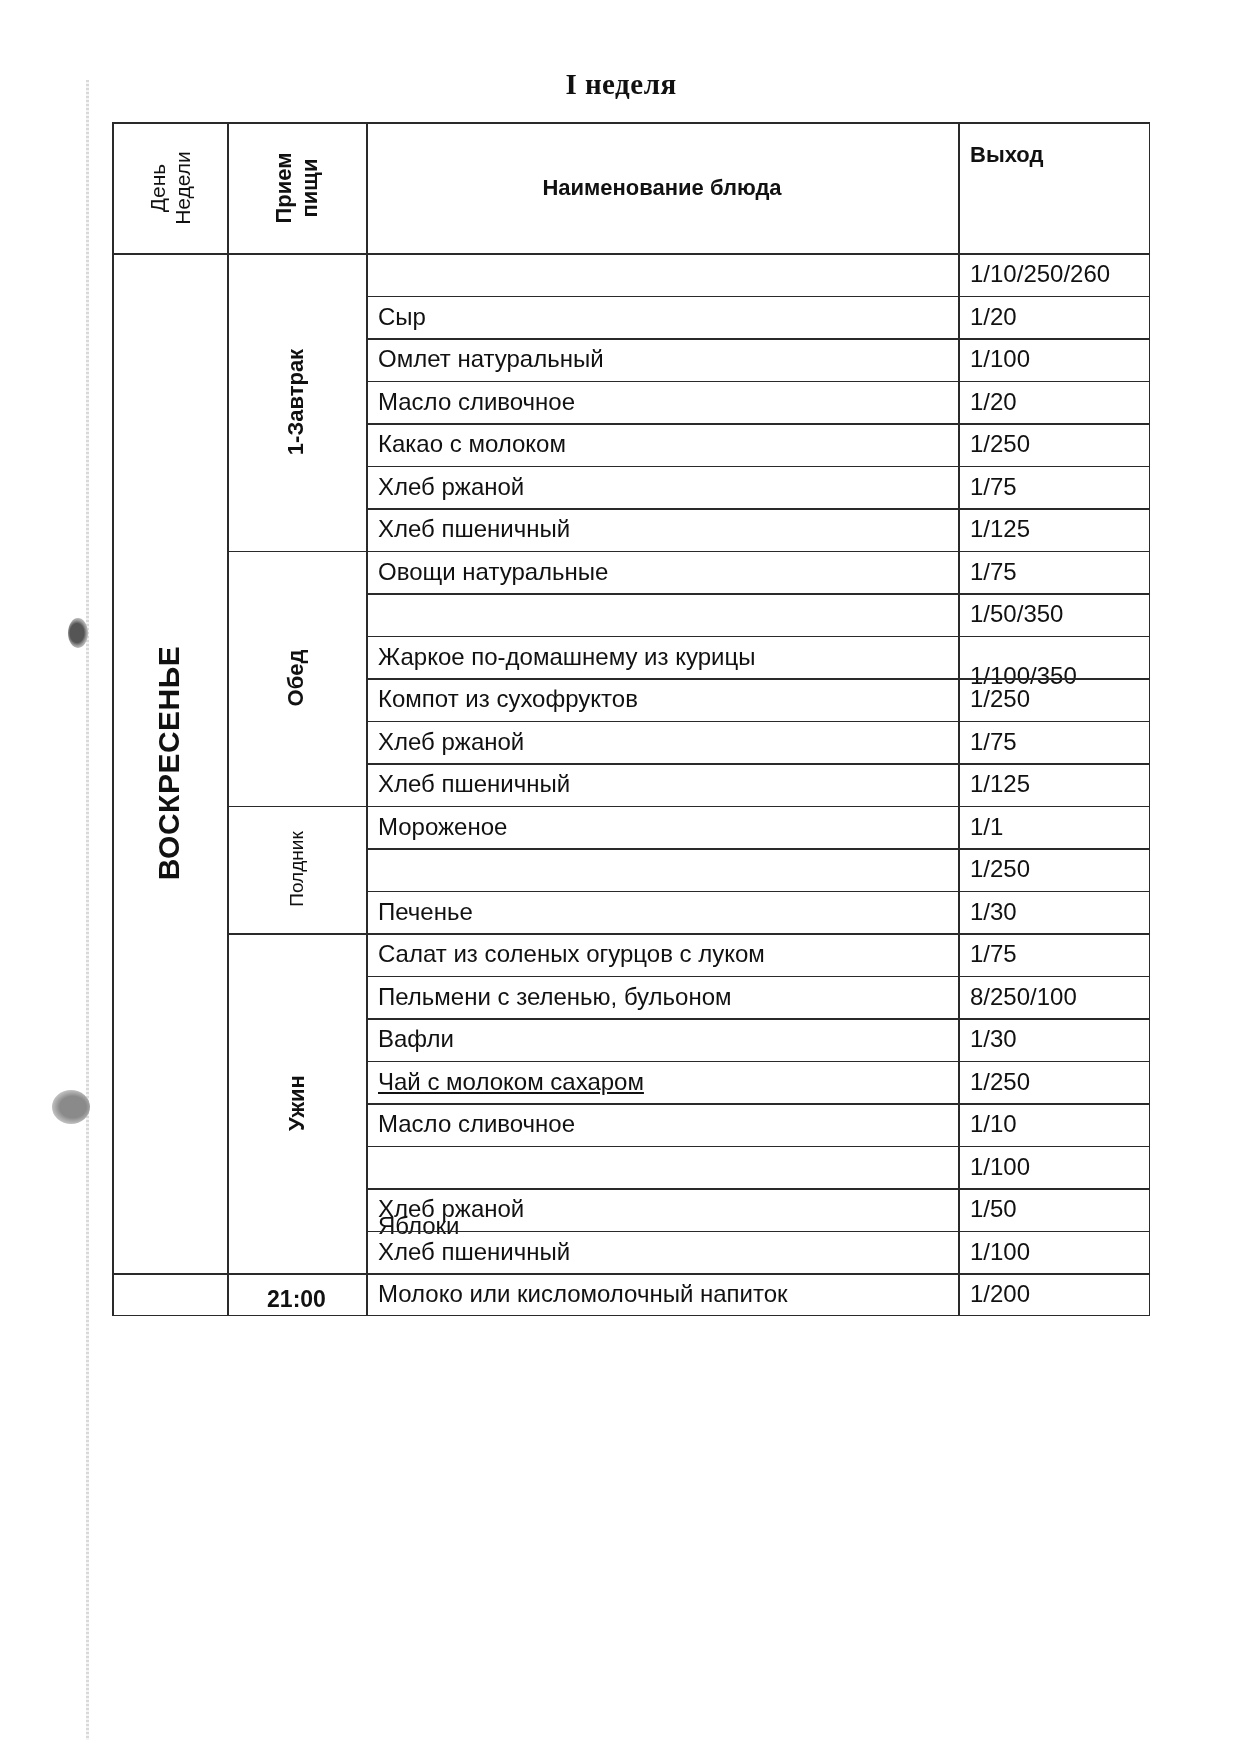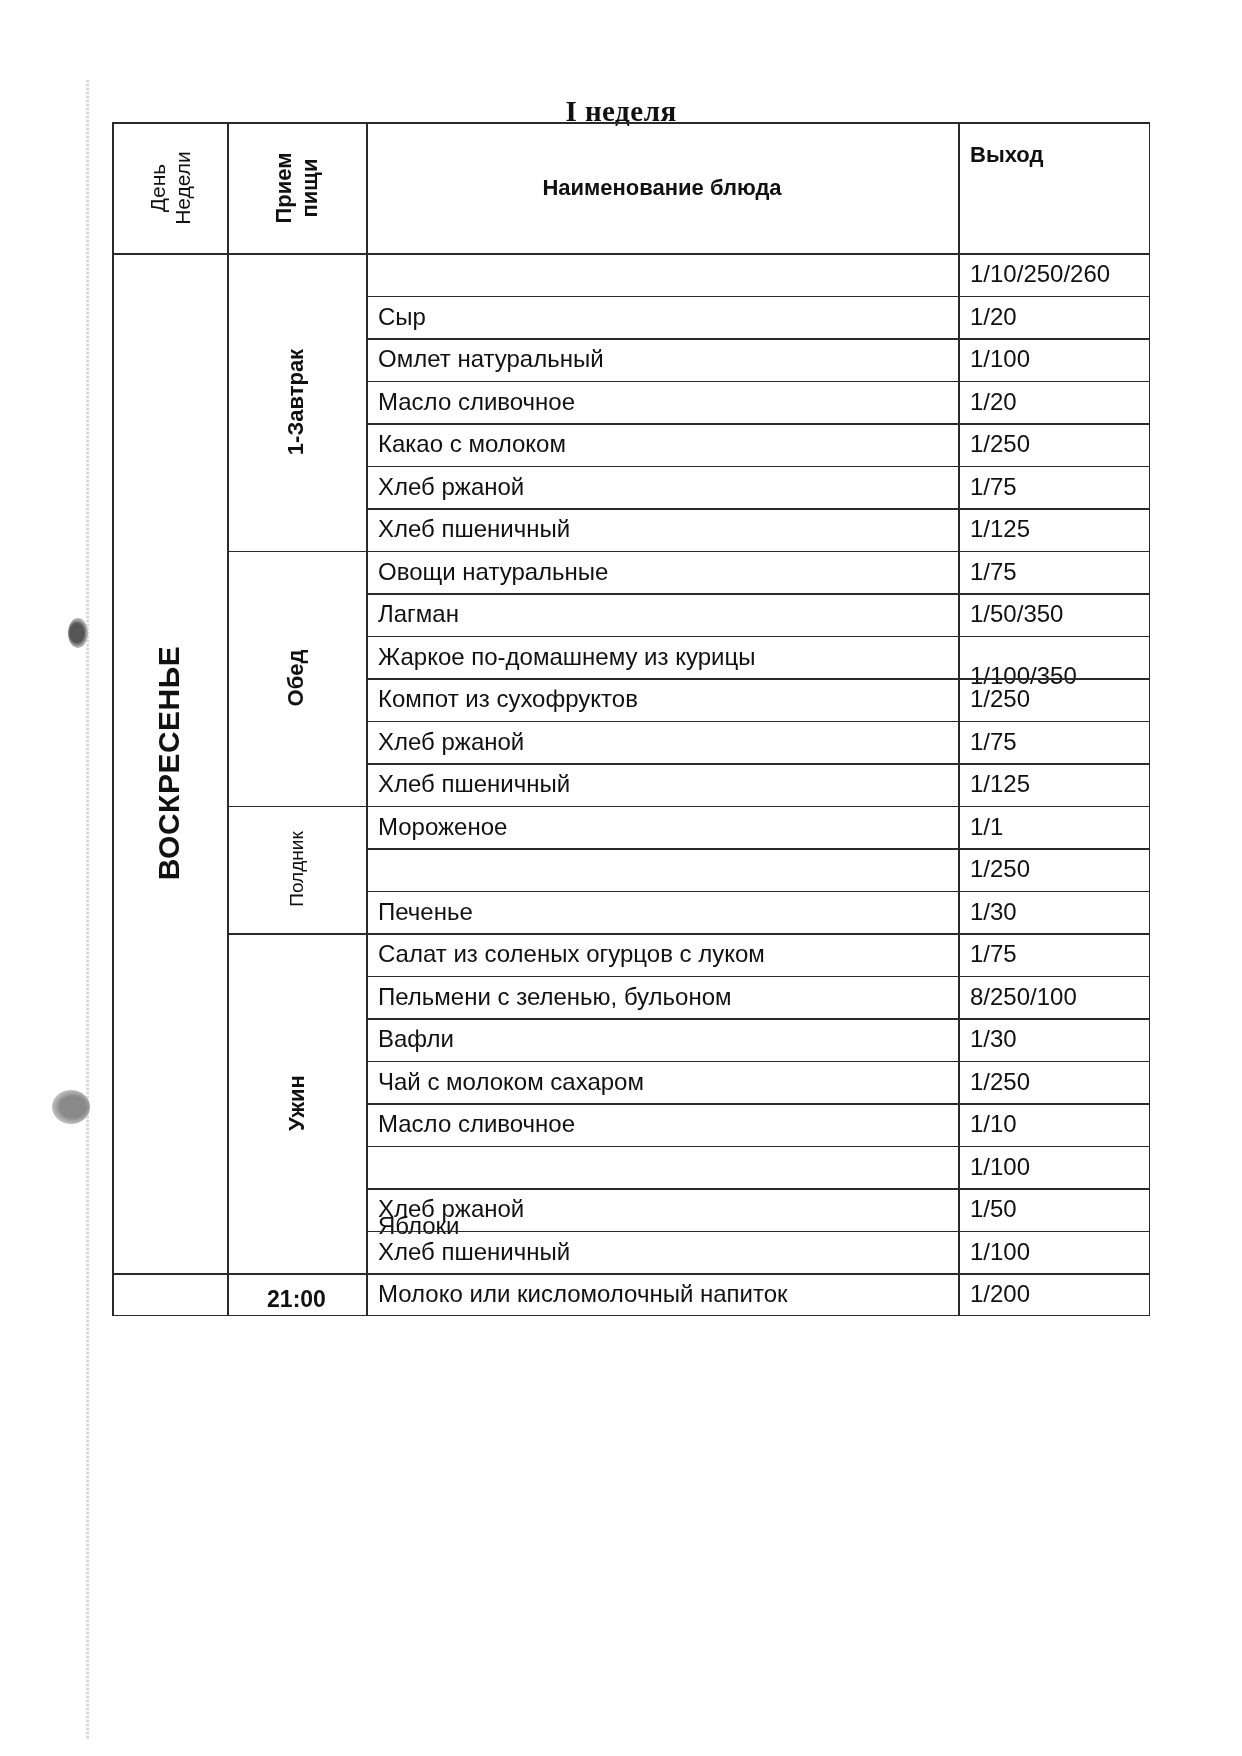--- a/index.html
+++ b/index.html
@@ -2,21 +2,21 @@
 <html><head>
 <meta charset="utf-8">
 <style>
   html, body { margin: 0; padding: 0; background: #ffffff; }
   body { width: 1242px; height: 1756px; position: relative; overflow: hidden; font-family: "Liberation Sans", "DejaVu Sans", sans-serif; color: #111; }
   .scan-edge { position: absolute; left: 86px; top: 80px; width: 3px; height: 1660px;
     background: repeating-linear-gradient(180deg, #cfcfcf 0 2px, #f1f1f1 2px 4px); opacity: .8; }
   .punch-hole { position: absolute; border-radius: 50%; }
   .hole-1 { left: 68px; top: 618px; width: 20px; height: 30px; background: radial-gradient(ellipse at 45% 50%, #555 0 45%, #9a9a9a 60%, #d8d8d8 80%, transparent 100%); }
   .hole-2 { left: 52px; top: 1090px; width: 38px; height: 34px; background: radial-gradient(ellipse at 55% 50%, #8a8a8a 0 45%, #b5b5b5 65%, #dcdcdc 85%, transparent 100%); }
-  .title { position: absolute; top: 95px; left: 0; width: 1242px; text-align: center; padding-left: 0; font-family: "Liberation Serif", "DejaVu Serif", serif; font-weight: bold; font-size: 29px; letter-spacing: 0.5px; }
+  .title { position: absolute; top: 68px; left: 0; width: 1242px; text-align: center; padding-left: 0; font-family: "Liberation Serif", "DejaVu Serif", serif; font-weight: bold; font-size: 29px; letter-spacing: 0.5px; }
   .title span { display: inline-block; margin-left: 0px; }
 
   .grid { position: absolute; left: 112px; top: 122px; width: 1038px; height: 1193px; }
   .line { position: absolute; background: #2a2a2a; }
   .h { height: 1.5px; }
   .v { width: 1.5px; }
 
   .cell { position: absolute; display: flex; align-items: center; box-sizing: border-box; }
   .dish { left: 254px; width: 592px; padding-left: 12px; font-size: 24px; height: 42.5px; white-space: nowrap; }
   .yield { left: 846px; width: 192px; padding-left: 12px; font-size: 24px; height: 42.5px; white-space: nowrap; }
@@ -96,21 +96,20 @@
     <div class="line h" style="left: 254px; top: 386px; width: 784px;"></div>
     <div class="cell dish" style="top: 386px;">Хлеб пшеничный</div>
     <div class="cell yield" style="top: 386px;">1/125</div>
     <div class="line h" style="left: 115px; top: 428.5px; width: 923px;"></div>
     <div class="vert meal" style="top: 428.5px; height: 255px;">
       <div class="rot">Обед</div>
     </div>
     <div class="cell dish" style="top: 428.5px;">Овощи натуральные</div>
     <div class="cell yield" style="top: 428.5px;">1/75</div>
     <div class="line h" style="left: 254px; top: 471px; width: 784px;"></div>
-    <div class="cell dish" style="top: 471px;">Лагман</div>
     <div class="cell yield" style="top: 471px;">1/50/350</div>
     <div class="line h" style="left: 254px; top: 513.5px; width: 784px;"></div>
     <div class="cell dish" style="top: 513.5px;">Жаркое по-домашнему из курицы</div>
     <div class="cell yield" style="top: 533px;">1/100/350</div>
     <div class="line h" style="left: 254px; top: 556px; width: 784px;"></div>
     <div class="cell dish" style="top: 556px;">Компот из сухофруктов</div>
     <div class="cell yield" style="top: 556px;">1/250</div>
     <div class="line h" style="left: 254px; top: 598.5px; width: 784px;"></div>
     <div class="cell dish" style="top: 598.5px;">Хлеб ржаной</div>
     <div class="cell yield" style="top: 598.5px;">1/75</div>
@@ -134,21 +133,21 @@
     </div>
     <div class="cell dish" style="top: 811px;">Салат из соленых огурцов с луком</div>
     <div class="cell yield" style="top: 811px;">1/75</div>
     <div class="line h" style="left: 254px; top: 853.5px; width: 784px;"></div>
     <div class="cell dish" style="top: 853.5px;">Пельмени с зеленью, бульоном</div>
     <div class="cell yield" style="top: 853.5px;">8/250/100</div>
     <div class="line h" style="left: 254px; top: 896px; width: 784px;"></div>
     <div class="cell dish" style="top: 896px;">Вафли</div>
     <div class="cell yield" style="top: 896px;">1/30</div>
     <div class="line h" style="left: 254px; top: 938.5px; width: 784px;"></div>
-    <div class="cell dish" style="top: 938.5px;">Чай с молоком сахаром</div>
+    <div class="cell dish" style="top: 938.5px; text-decoration: underline;">Чай с молоком сахаром</div>
     <div class="cell yield" style="top: 938.5px;">1/250</div>
     <div class="line h" style="left: 254px; top: 981px; width: 784px;"></div>
     <div class="cell dish" style="top: 981px;">Масло сливочное</div>
     <div class="cell yield" style="top: 981px;">1/10</div>
     <div class="line h" style="left: 254px; top: 1023.5px; width: 784px;"></div>
     <div class="cell dish" style="top: 1083px;">Яблоки</div>
     <div class="cell yield" style="top: 1023.5px;">1/100</div>
     <div class="line h" style="left: 254px; top: 1066px; width: 784px;"></div>
     <div class="cell dish" style="top: 1066px;">Хлеб ржаной</div>
     <div class="cell yield" style="top: 1066px;">1/50</div>

